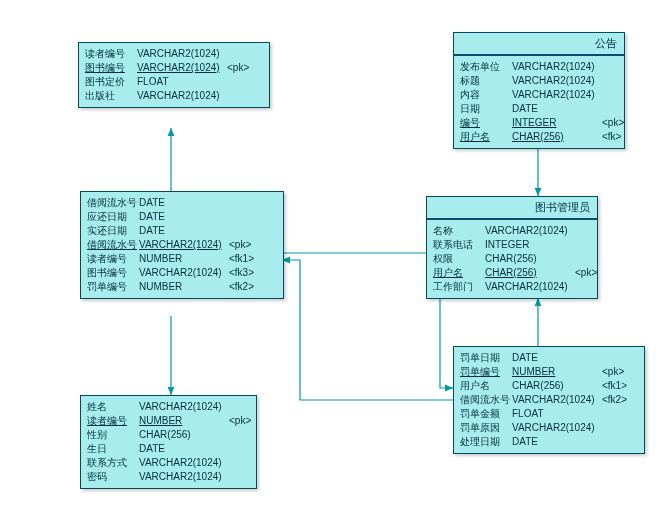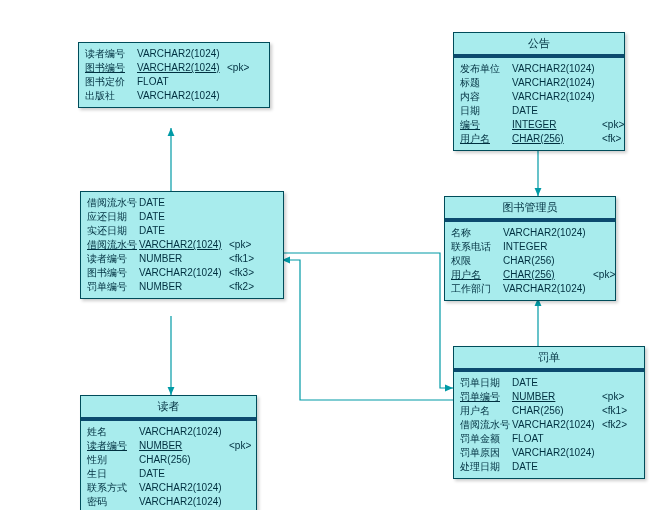--- a/index.html
+++ b/index.html
@@ -1,17 +1,17 @@
 <!DOCTYPE html>
 <html><head>
 <meta charset="utf-8">
 <style>
 body{margin:0;font-family:"Microsoft YaHei",Arial,sans-serif;font-size:10px;background:#fff;width:656px;height:510px;position:relative}
 .entity{position:absolute;border:1px solid #004c5a;background:#a8eced;box-shadow:2px 2px 3px rgba(0,0,0,0.2)}
-.entity-title{text-align:center;border-bottom:4px solid #0c4a6e;padding:3px 7px;color:#003040;font-size:11px}
+.entity-title{text-align:right;border-bottom:2px solid #0c4a6e;padding:3px 7px;color:#003040;font-size:11px}
 .entity-body{padding:4px 6px}
 .row{display:flex;white-space:nowrap;line-height:14px}
 .col-name{min-width:52px;color:#003040}
 .col-type{min-width:90px;color:#003040}
 .col-tag{color:#003040;}
 .u{text-decoration:underline}
 svg{position:absolute;top:0;left:0;pointer-events:none}
 </style>
 </head>
 <body>
@@ -124,21 +124,21 @@
         <span class="col-tag">&lt;fk3&gt;</span>
       </div>
       <div class="row">
         <span class="col-name">罚单编号</span>
         <span class="col-type">NUMBER</span>
         <span class="col-tag">&lt;fk2&gt;</span>
       </div>
     </div>
 </div>
 
-<div class="entity" style="left:444px;top:196px;width:170px">
+<div class="entity" style="left:426px;top:196px;width:170px">
   <div class="entity-title">图书管理员</div>
   <div class="entity-body">
       <div class="row">
         <span class="col-name">名称</span>
         <span class="col-type">VARCHAR2(1024)</span>
         <span class="col-tag"></span>
       </div>
       <div class="row">
         <span class="col-name">联系电话</span>
         <span class="col-type">INTEGER</span>
@@ -156,21 +156,20 @@
       </div>
       <div class="row">
         <span class="col-name">工作部门</span>
         <span class="col-type">VARCHAR2(1024)</span>
         <span class="col-tag"></span>
       </div>
     </div>
 </div>
 
 <div class="entity" style="left:80px;top:395px;width:175px">
-  <div class="entity-title">读者</div>
   <div class="entity-body">
       <div class="row">
         <span class="col-name">姓名</span>
         <span class="col-type">VARCHAR2(1024)</span>
         <span class="col-tag"></span>
       </div>
       <div class="row">
         <span class="col-name u">读者编号</span>
         <span class="col-type u">NUMBER</span>
         <span class="col-tag">&lt;pk&gt;</span>
@@ -192,21 +191,20 @@
       </div>
       <div class="row">
         <span class="col-name">密码</span>
         <span class="col-type">VARCHAR2(1024)</span>
         <span class="col-tag"></span>
       </div>
     </div>
 </div>
 
 <div class="entity" style="left:453px;top:346px;width:190px">
-  <div class="entity-title">罚单</div>
   <div class="entity-body">
       <div class="row">
         <span class="col-name">罚单日期</span>
         <span class="col-type">DATE</span>
         <span class="col-tag"></span>
       </div>
       <div class="row">
         <span class="col-name u">罚单编号</span>
         <span class="col-type u">NUMBER</span>
         <span class="col-tag">&lt;pk&gt;</span>

